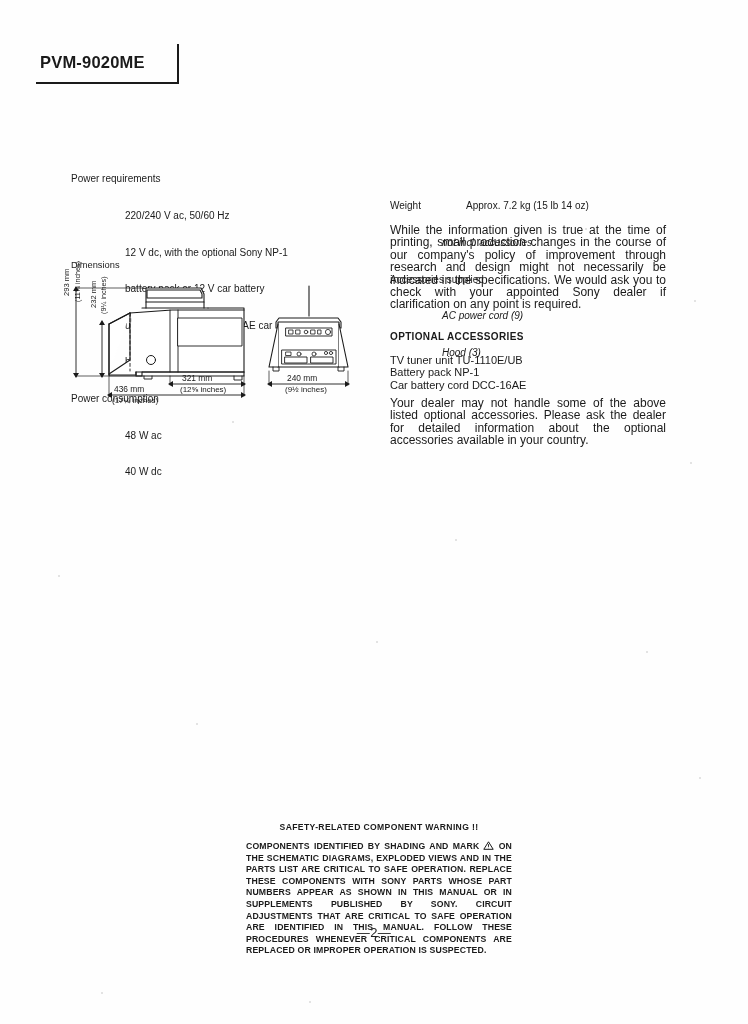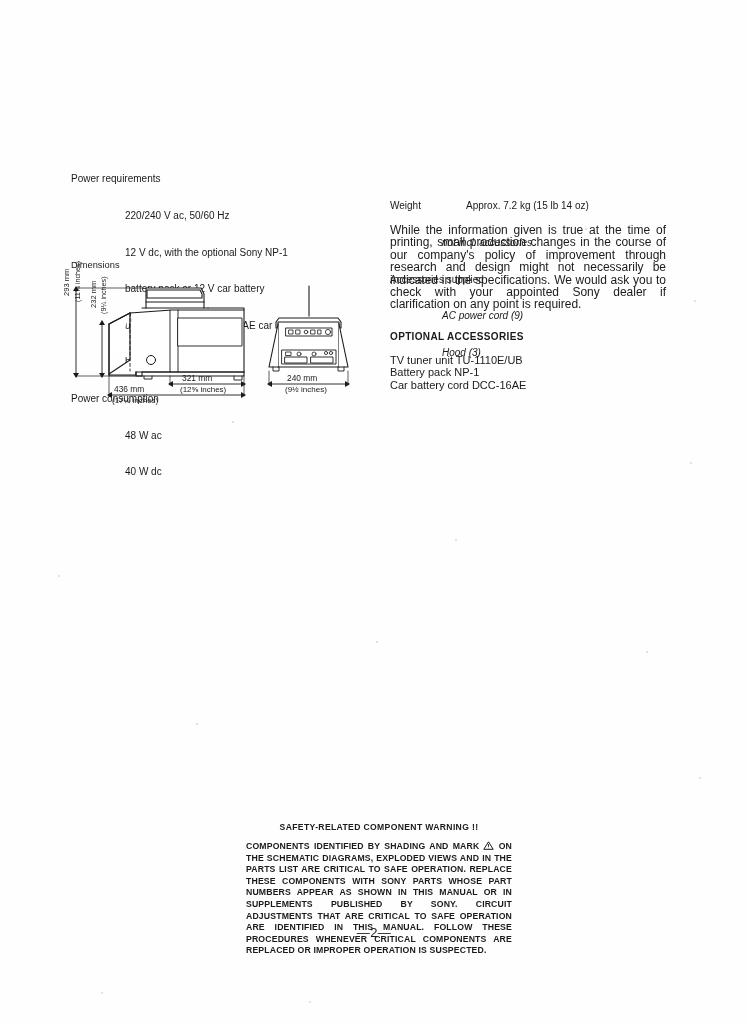--- a/index.html
+++ b/index.html
@@ -179,20 +179,25 @@
   <div class="speck" style="left:376px;top:641px;width:2px;height:2px;"></div>
   <div class="speck" style="left:646px;top:651px;width:2px;height:2px;"></div>
   <div class="speck" style="left:699px;top:777px;width:2px;height:2px;"></div>
   <div class="speck" style="left:196px;top:723px;width:2px;height:2px;"></div>
   <div class="speck" style="left:101px;top:992px;width:2px;height:2px;"></div>
   <div class="speck" style="left:309px;top:1001px;width:2px;height:2px;"></div>
   <div class="speck" style="left:455px;top:539px;width:2px;height:2px;"></div>
   <div class="speck" style="left:232px;top:421px;width:2px;height:2px;"></div>
   <div class="speck" style="left:690px;top:462px;width:2px;height:2px;"></div>
 
+  <div id="model-header">
+    <div class="title">PVM-9020ME</div>
+    <div class="rule-bottom"></div>
+    <div class="rule-right"></div>
+  </div>
 
   <div class="spec-block" id="left-specs">
     <div class="spec-line ind1">Power requirements</div>
     <div class="spec-line ind2">220/240 V ac, 50/60 Hz</div>
     <div class="spec-line ind2">12 V dc, with the optional Sony NP-1</div>
     <div class="spec-line ind2">battery pack or 12 V car battery</div>
     <div class="spec-line ind2">using the optional DCC-16AE car</div>
     <div class="spec-line ind2">battery cord</div>
     <div class="spec-line ind1">Power consumption</div>
     <div class="spec-line ind2">48 W ac</div>
@@ -330,20 +335,21 @@
 
   <div class="para" id="notice-para">While the information given is true at the time of printing, small production changes in the course of our company's policy of improvement through research and design might not necessarily be indicated in the specifications. We would ask you to check with your appointed Sony dealer if clarification on any point is required.</div>
 
   <div id="optional-heading">OPTIONAL ACCESSORIES</div>
   <div id="optional-list">
     <div>TV tuner unit TU-1110E/UB</div>
     <div>Battery pack NP-1</div>
     <div>Car battery cord DCC-16AE</div>
   </div>
 
+  <div class="para" id="dealer-para">Your dealer may not handle some of the above listed optional accessories. Please ask the dealer for detailed information about the optional accessories available in your country.</div>
 
   <div id="safety-warning">
     <div id="safety-title">SAFETY-RELATED COMPONENT WARNING !!</div>
     <div id="safety-body">
       <span>COMPONENTS IDENTIFIED BY SHADING AND MARK</span>
       <span class="warn-glyph">
         <svg width="11" height="9" viewBox="0 0 11 9" fill="none" stroke="#1a1a1a" stroke-width="1">
           <path d="M5.5 0.8 L10.2 8.3 L0.8 8.3 Z"></path>
           <path d="M5.5 3.2 L5.5 5.9" stroke-width="0.9"></path>
           <path d="M5.5 6.8 L5.5 7.2" stroke-width="0.9"></path>

